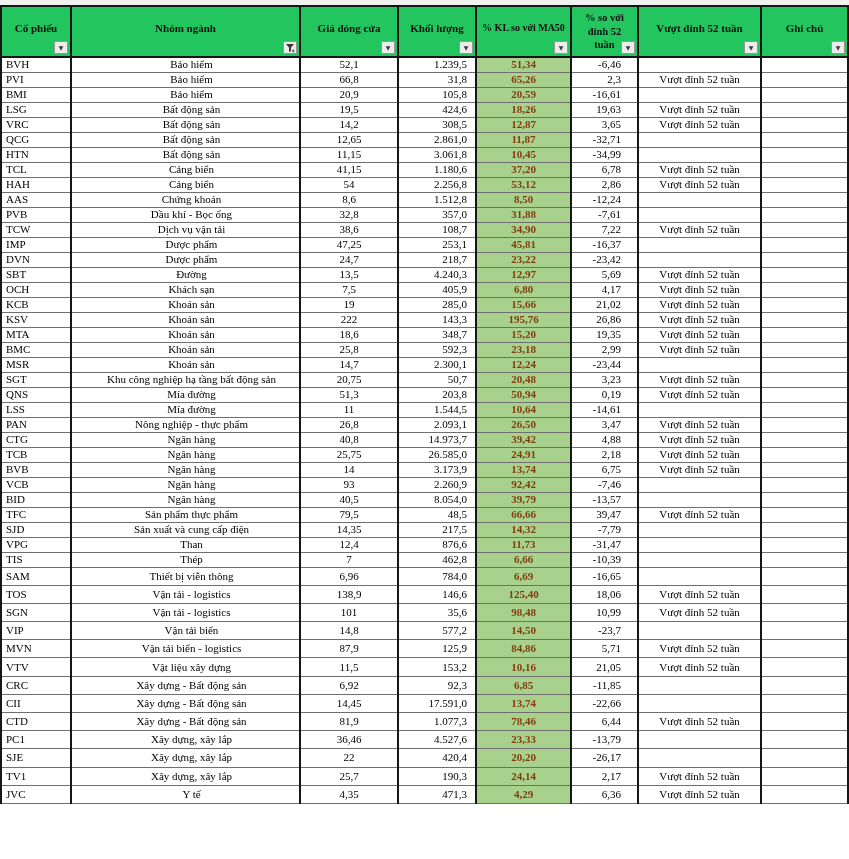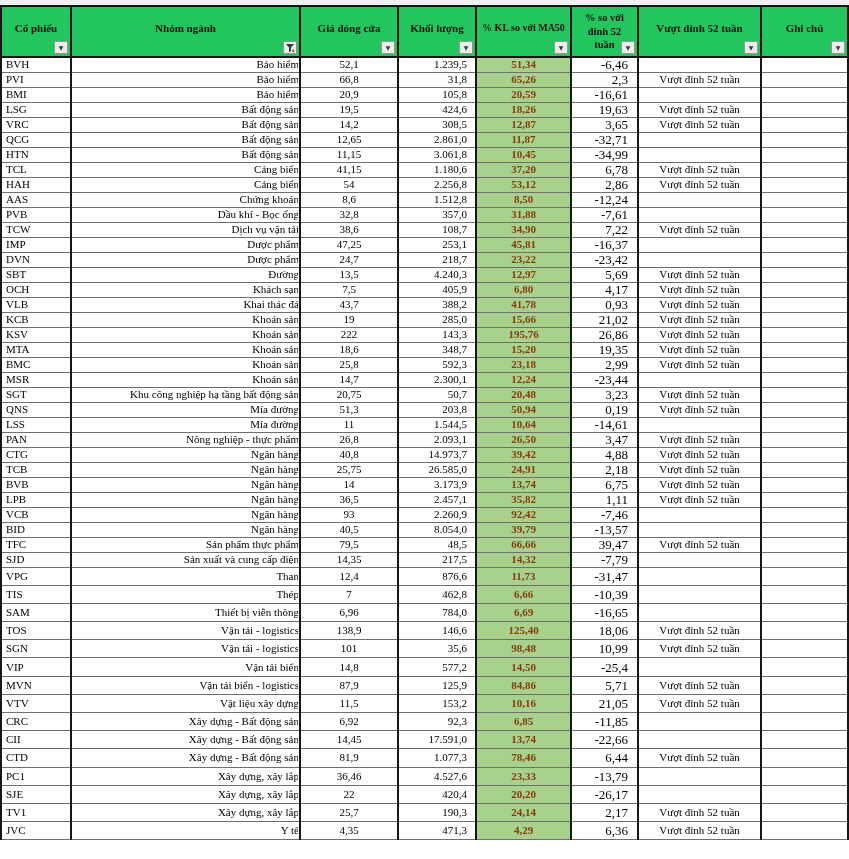--- a/index.html
+++ b/index.html
@@ -35,25 +35,25 @@
 
   tbody td{
     font-size:11px;line-height:1;color:#000;
     border-left:2px solid #161616;border-right:2px solid #161616;
     border-top:1px solid #6f6f6f;border-bottom:1px solid #6f6f6f;
     overflow:hidden;white-space:nowrap;vertical-align:middle;padding:0;
   }
   tbody tr{height:15px;}
   tbody tr:nth-child(n+35){height:18.2px;}
   td.c0{text-align:left;padding-left:4px;}
-  td.c1{text-align:right;padding-left:12px;border-radius:6px;}
+  td.c1{text-align:center;padding-left:12px;border-radius:6px;}
   td.c2{text-align:center;}
   td.c3{text-align:right;padding-right:8px;font-family:Liberation Serif, serif;}
   td.c4{text-align:center;background:#A9D18E;color:#843C0C;font-weight:bold;}
-  td.c5{text-align:right;padding-right:9px;font-size:13px;}
+  td.c5{text-align:right;padding-right:16px;font-size:11px;}
   td.c6{text-align:center;}
 </style>
 </head>
 <body>
 
 <div class="top-strip"></div>
 
 <table>
   <colgroup>
     <col class="w0">
@@ -283,30 +283,20 @@
     <td class="c0">OCH</td>
     <td class="c1">Khách sạn</td>
     <td class="c2">7,5</td>
     <td class="c3">405,9</td>
     <td class="c4">6,80</td>
     <td class="c5">4,17</td>
     <td class="c6">Vượt đỉnh 52 tuần</td>
     <td class="c7"></td>
   </tr>
       <tr class="drow">
-    <td class="c0">VLB</td>
-    <td class="c1">Khai thác đá</td>
-    <td class="c2">43,7</td>
-    <td class="c3">388,2</td>
-    <td class="c4">41,78</td>
-    <td class="c5">0,93</td>
-    <td class="c6">Vượt đỉnh 52 tuần</td>
-    <td class="c7"></td>
-  </tr>
-      <tr class="drow">
     <td class="c0">KCB</td>
     <td class="c1">Khoán  sản</td>
     <td class="c2">19</td>
     <td class="c3">285,0</td>
     <td class="c4">15,66</td>
     <td class="c5">21,02</td>
     <td class="c6">Vượt đỉnh 52 tuần</td>
     <td class="c7"></td>
   </tr>
       <tr class="drow">
@@ -413,30 +403,20 @@
     <td class="c0">BVB</td>
     <td class="c1">Ngân hàng</td>
     <td class="c2">14</td>
     <td class="c3">3.173,9</td>
     <td class="c4">13,74</td>
     <td class="c5">6,75</td>
     <td class="c6">Vượt đỉnh 52 tuần</td>
     <td class="c7"></td>
   </tr>
       <tr class="drow">
-    <td class="c0">LPB</td>
-    <td class="c1">Ngân hàng</td>
-    <td class="c2">36,5</td>
-    <td class="c3">2.457,1</td>
-    <td class="c4">35,82</td>
-    <td class="c5">1,11</td>
-    <td class="c6">Vượt đỉnh 52 tuần</td>
-    <td class="c7"></td>
-  </tr>
-      <tr class="drow">
     <td class="c0">VCB</td>
     <td class="c1">Ngân hàng</td>
     <td class="c2">93</td>
     <td class="c3">2.260,9</td>
     <td class="c4">92,42</td>
     <td class="c5">-7,46</td>
     <td class="c6"></td>
     <td class="c7"></td>
   </tr>
       <tr class="drow">
@@ -518,21 +498,21 @@
     <td class="c5">10,99</td>
     <td class="c6">Vượt đỉnh 52 tuần</td>
     <td class="c7"></td>
   </tr>
       <tr class="drow">
     <td class="c0">VIP</td>
     <td class="c1">Vận tải biển</td>
     <td class="c2">14,8</td>
     <td class="c3">577,2</td>
     <td class="c4">14,50</td>
-    <td class="c5">-25,4</td>
+    <td class="c5">-23,7</td>
     <td class="c6"></td>
     <td class="c7"></td>
   </tr>
       <tr class="drow">
     <td class="c0">MVN</td>
     <td class="c1">Vận tải biển - logistics</td>
     <td class="c2">87,9</td>
     <td class="c3">125,9</td>
     <td class="c4">84,86</td>
     <td class="c5">5,71</td>

